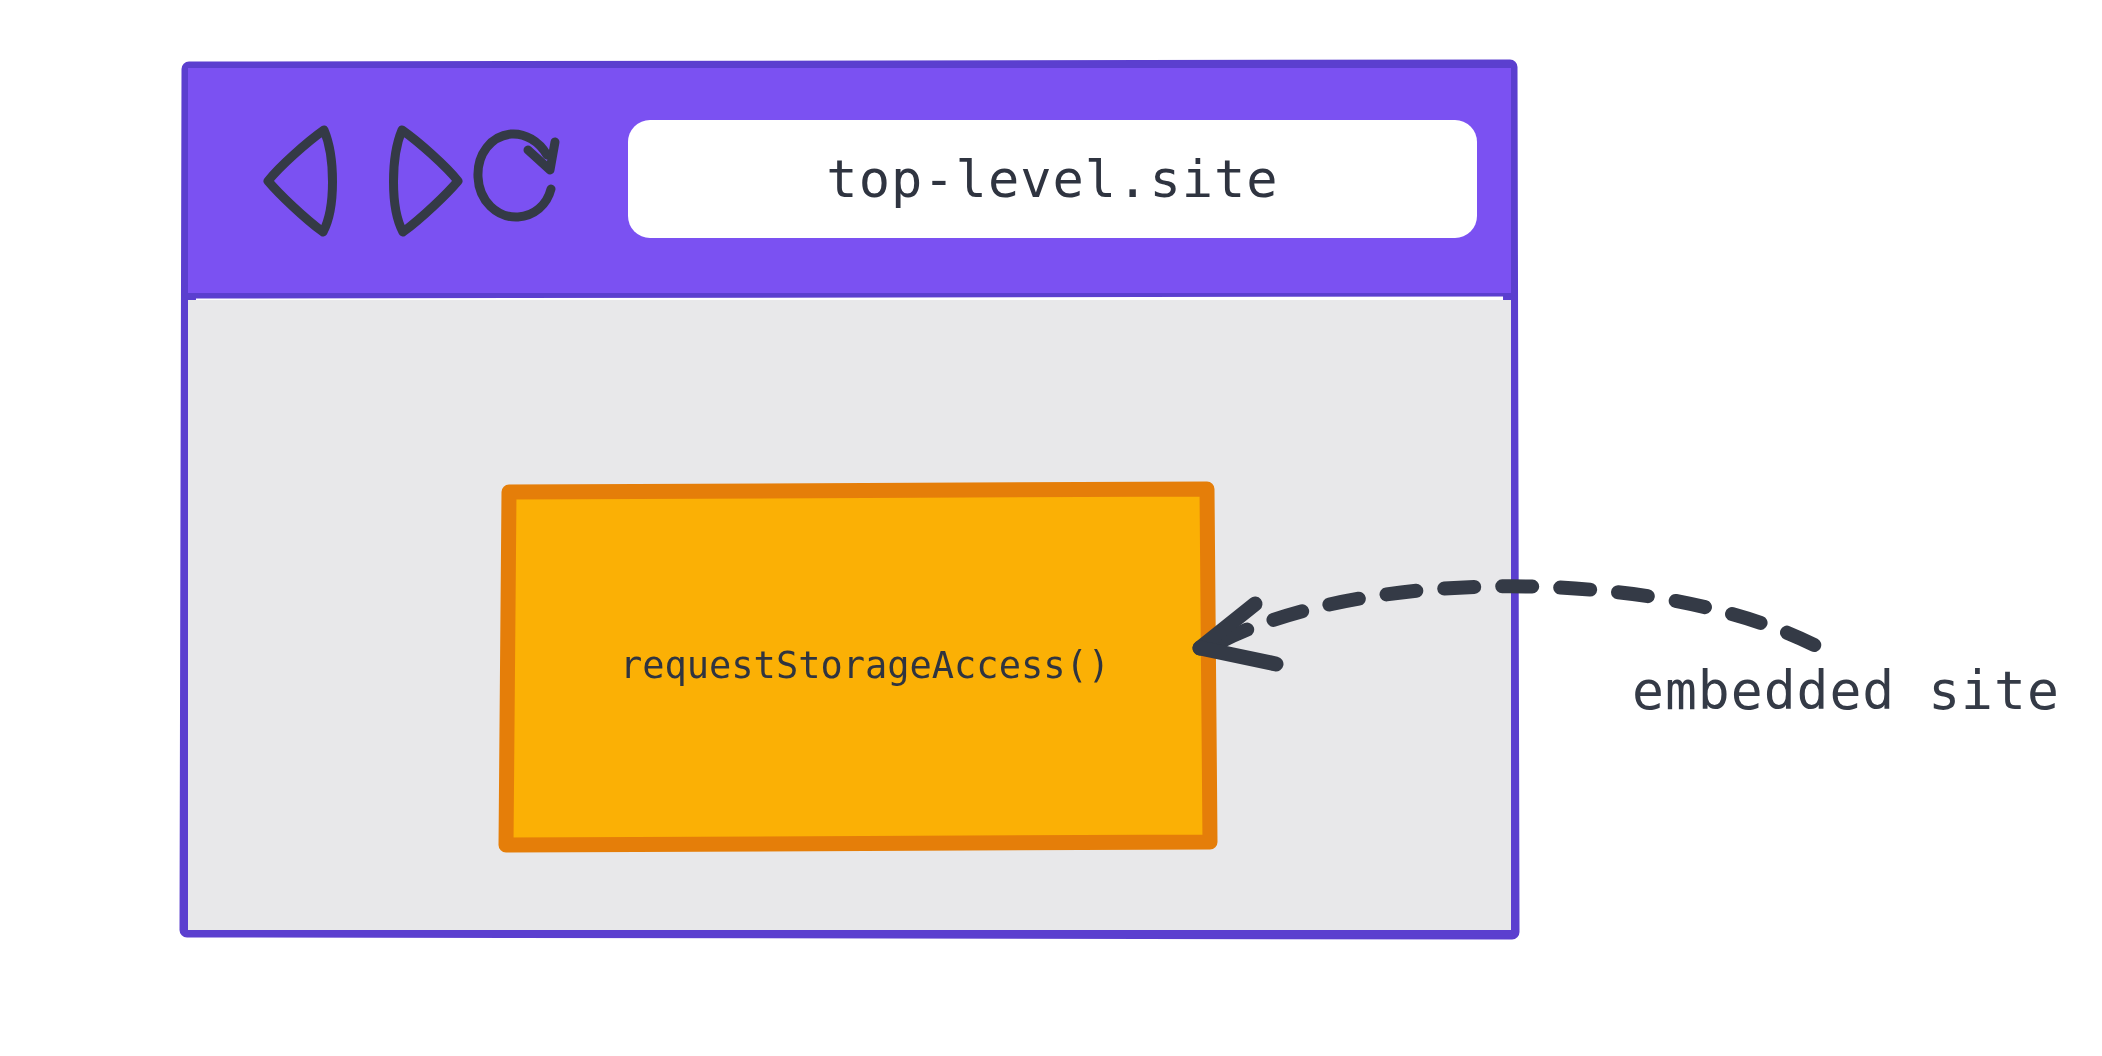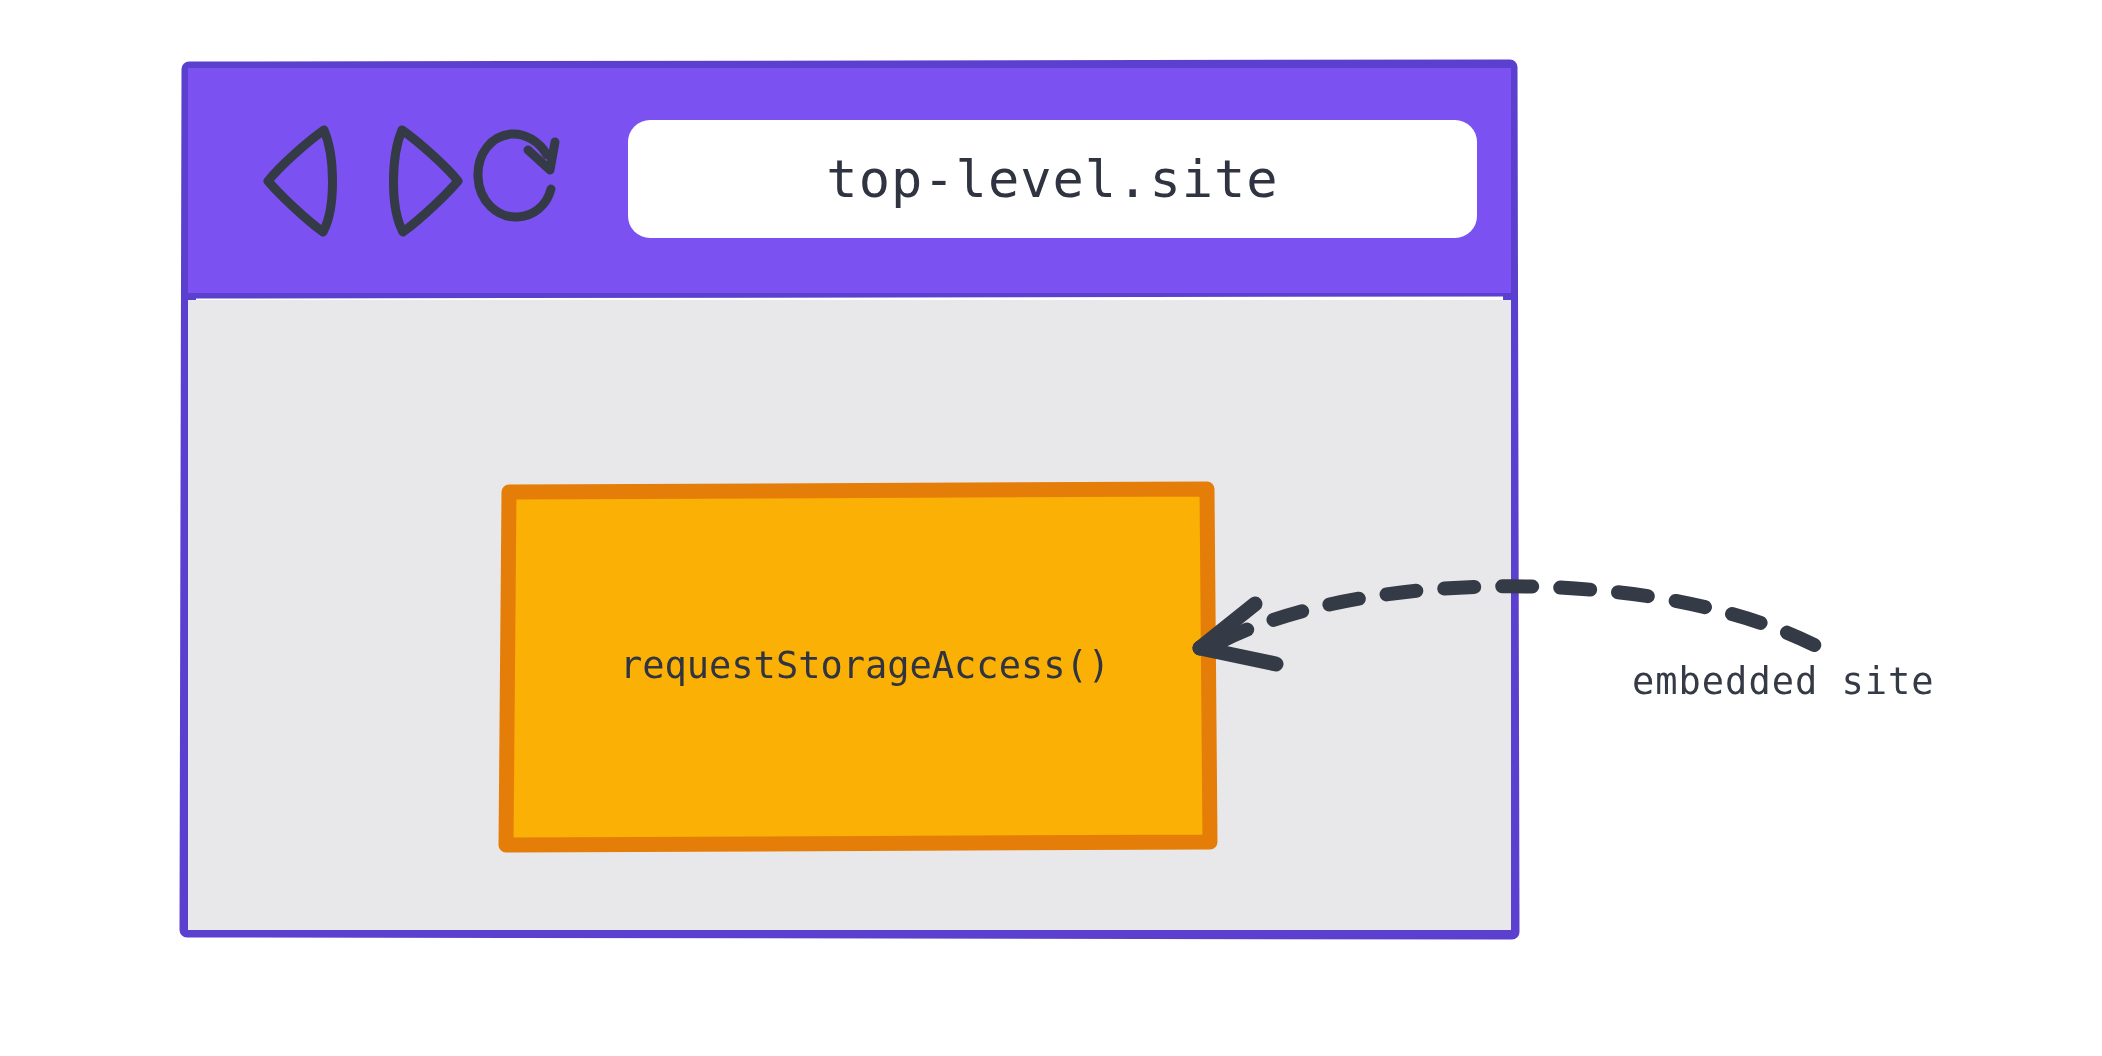--- a/index.html
+++ b/index.html
@@ -151,21 +151,21 @@
     width: 680px;
     height: 170px;
     overflow: visible;
   }
 
   .annotation-text {
     position: absolute;
     left: 1632px;
     top: 660px;
     font-family: "DejaVu Sans Mono", monospace;
-    font-size: 37px;
+    font-size: 53px;
     color: #343a46;
     white-space: nowrap;
     letter-spacing: 1px;
   }
 </style>
 </head>
 <body>
 
 <div id="canvas">
 

